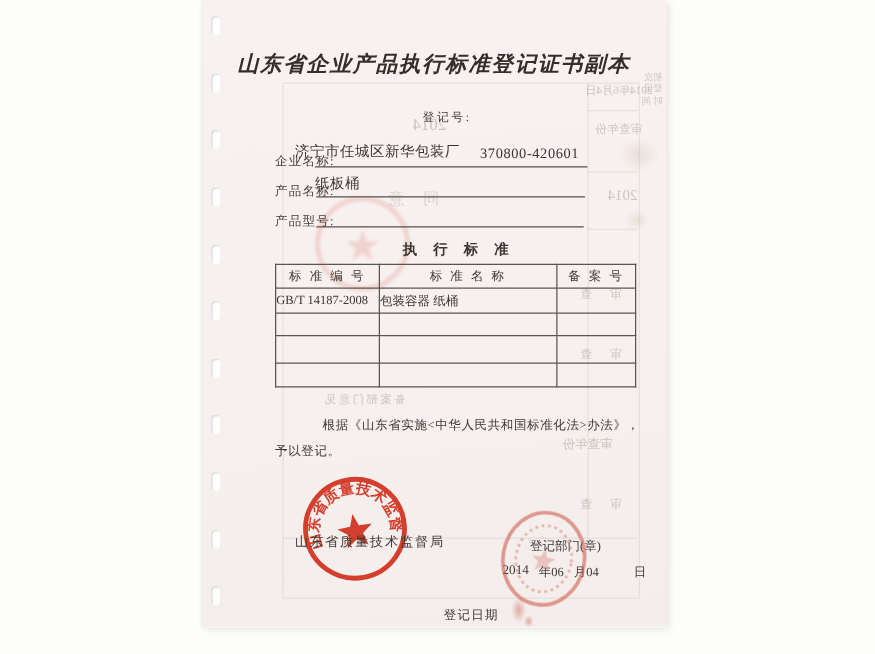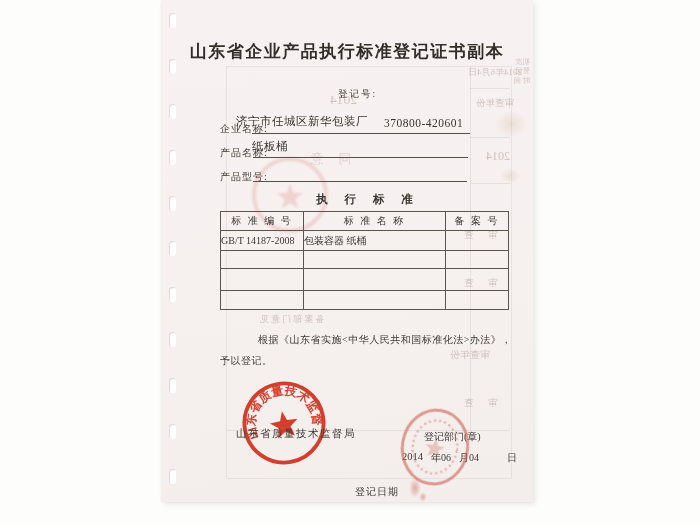--- a/index.html
+++ b/index.html
@@ -12,30 +12,30 @@
     position:absolute;left:162px;top:0;width:371px;height:502px;
     background:linear-gradient(175deg,#f8f1f1 0%,#f6f0ef 55%,#f3edeb 100%);
     box-shadow:2px 2px 6px rgba(0,0,0,.10), -1px 0 2px rgba(0,0,0,.05);
   }
   .hole{
     position:absolute;left:7px;width:7px;height:15px;border-radius:3px;
     background:#fff;box-shadow:inset 1px 1px 1px rgba(0,0,0,.15);
   }
   .title{
     position:absolute;left:20px;top:40px;width:330px;text-align:center;
-    font-size:17px;font-weight:bold;letter-spacing:1.5px;color:#332e2a;
+    font-size:17px;font-weight:bold;letter-spacing:1.5px;color:#332e2a;font-style:italic;
   }
   .regno-label{position:absolute;left:176px;top:88px;font-size:9.5px;letter-spacing:2px;color:#443e38;}
   .regno-value{position:absolute;left:222px;top:81px;font-size:11.5px;color:#39342e;letter-spacing:.5px;margin-top:36px;}
   .lbl{position:absolute;left:58px;font-size:10px;letter-spacing:1px;color:#443e38;}
   .val{position:absolute;font-size:11.5px;color:#3a352f;letter-spacing:.5px;}
   .uline{position:absolute;height:1px;background:#56504a;}
   .heading{
     position:absolute;left:140px;top:192px;width:130px;text-align:center;
-    font-size:11.5px;font-weight:bold;letter-spacing:5px;color:#3b362f;font-family:Liberation Mono, monospace;
+    font-size:11.5px;font-weight:bold;letter-spacing:5px;color:#3b362f;
   }
   table.std{
     position:absolute;left:58px;top:211px;width:288px;
     border-collapse:collapse;table-layout:fixed;
     border:1.5px solid #4e4841;
   }
   table.std td,table.std th{
     border:1px solid #5c554e;font-weight:normal;
     font-size:10px;color:#3c3731;padding:0;overflow:hidden;white-space:nowrap;
   }

